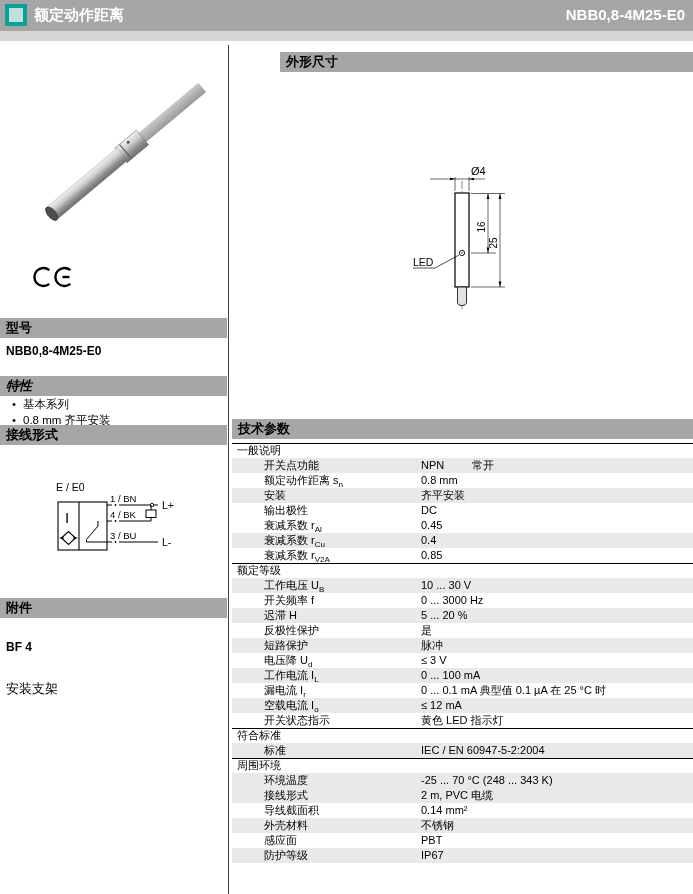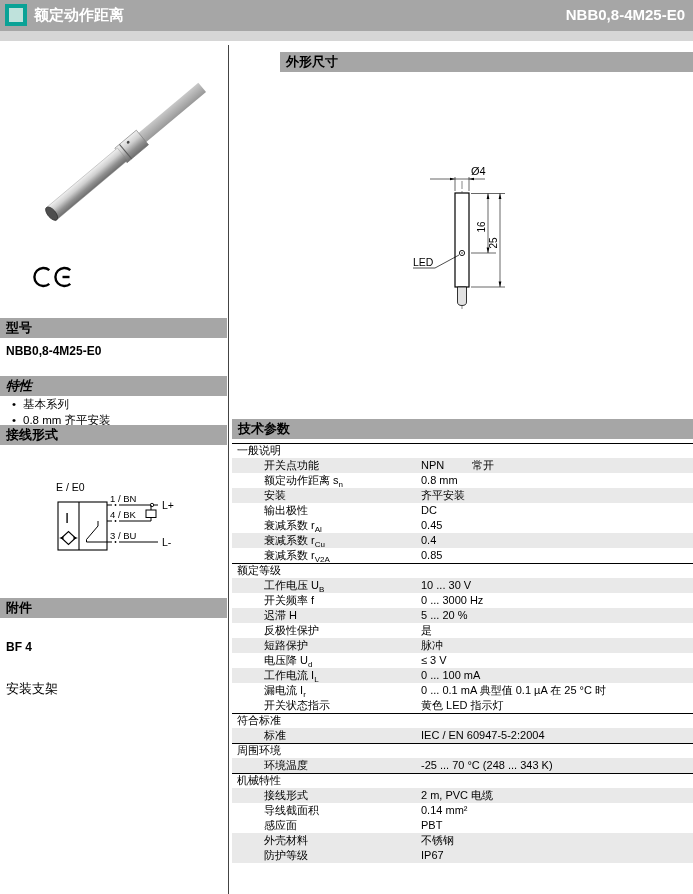--- a/index.html
+++ b/index.html
@@ -216,50 +216,53 @@
         <span class="val">≤ 3 V</span>
       </div>
       <div class="trow stripe">
         <span class="lab">工作电流  I<sub>L</sub></span>
         <span class="val">0 ... 100 mA</span>
       </div>
       <div class="trow">
         <span class="lab">漏电流 I<sub>r</sub></span>
         <span class="val">0 ... 0.1 mA 典型值 0.1 µA 在 25 °C 时</span>
       </div>
+      <div class="trow stripe">
+        <span class="lab">空载电流 I<sub>o</sub></span>
+        <span class="val">≤ 12 mA</span>
+      </div>
       <div class="trow">
         <span class="lab">开关状态指示</span>
         <span class="val">黄色 LED 指示灯</span>
       </div>
       <div class="tsec">符合标准</div>
       <div class="trow stripe">
         <span class="lab">标准</span>
         <span class="val">IEC / EN 60947-5-2:2004</span>
       </div>
       <div class="tsec">周围环境</div>
       <div class="trow stripe">
         <span class="lab">环境温度</span>
         <span class="val">-25 ... 70 °C (248 ... 343 K)</span>
       </div>
-      <div class="tsec">机械特性</div>
       <div class="trow stripe">
         <span class="lab">接线形式</span>
         <span class="val">2 m, PVC 电缆</span>
       </div>
       <div class="trow">
         <span class="lab">导线截面积</span>
         <span class="val">0.14 mm²</span>
       </div>
+      <div class="trow stripe">
+        <span class="lab">外壳材料</span>
+        <span class="val">不锈钢</span>
+      </div>
       <div class="trow">
         <span class="lab">感应面</span>
         <span class="val">PBT</span>
       </div>
       <div class="trow stripe">
-        <span class="lab">外壳材料</span>
-        <span class="val">不锈钢</span>
-      </div>
-      <div class="trow stripe">
         <span class="lab">防护等级</span>
         <span class="val">IP67</span>
       </div>
     </div>
 
 </div>
 
 </body></html>

